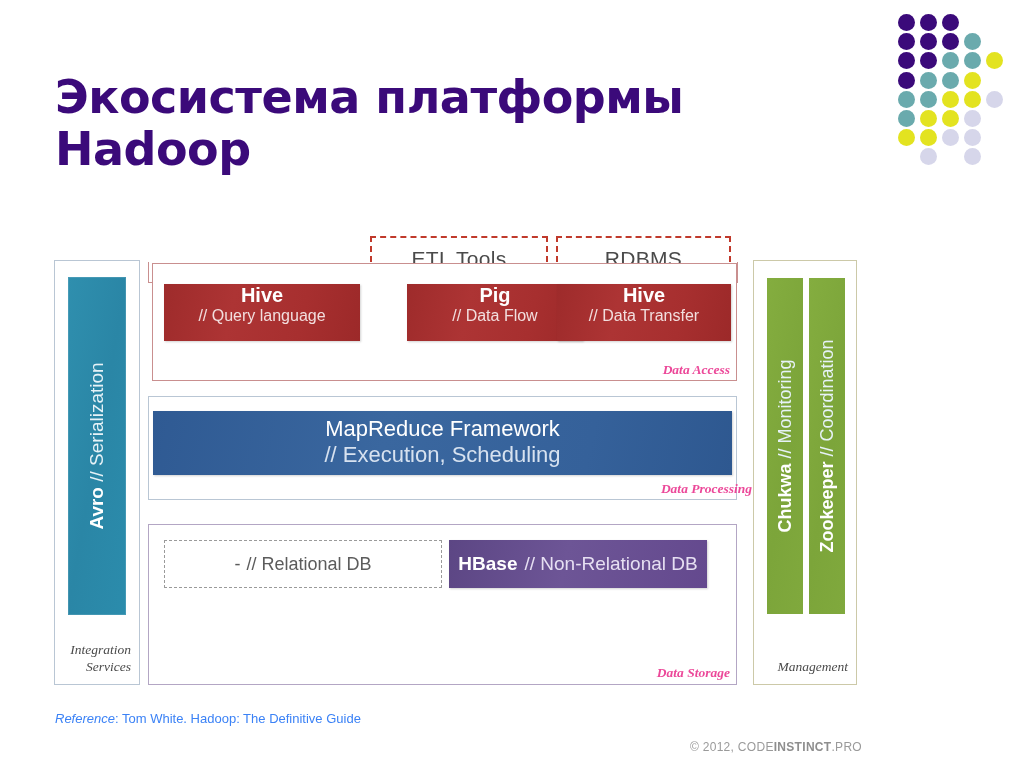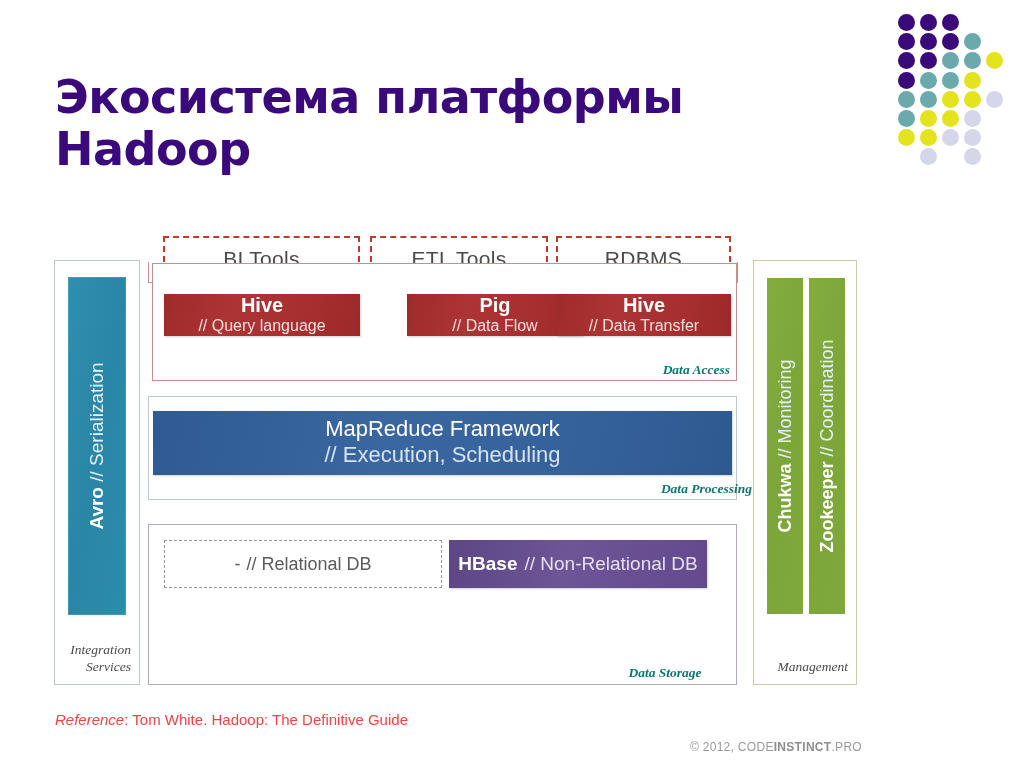--- a/index.html
+++ b/index.html
@@ -143,44 +143,43 @@
     color: #4a4a4a;
     font-size: 21px;
     letter-spacing: 0.3px;
   }
   #dashed-bi   { left: 163px; width: 197px; }
   #dashed-etl  { left: 370px; width: 178px; }
   #dashed-rdbms{ left: 556px; width: 175px; }
 
   .red-box {
     position: absolute;
-    top: 294px;
-    height: 42px;
+    top: 284px;
+    height: 57px;
     background: linear-gradient(102deg, #9e2b2b 0%, #ad3434 35%, #a72f2f 70%, #9c2929 100%);
     box-sizing: border-box;
     display: flex;
     flex-direction: column;
     align-items: center;
-    justify-content: center;
     color: #ffffff;
     box-shadow: 1px 1px 2px rgba(0,0,0,0.18);
   }
   #red-hive  { left: 164px; width: 196px; }
   #red-pig   { left: 371px; width: 176px; margin-left: 36px; }
   #red-sqoop { left: 557px; width: 174px; }
   .box-title { font-size: 20px; font-weight: bold; line-height: 1.1; }
   .box-sub   { font-size: 16px; color: #f2dede; line-height: 1.25; }
 
   .tier-caption {
     position: absolute;
     font-family: "Liberation Serif", serif;
     font-style: italic;
     font-weight: bold;
     font-size: 13.5px;
-    color: #0f766e;
+    color: #ec4899;
   }
 
   
   #data-processing {
     position: absolute;
     left: 148px;
     top: 396px;
     width: 589px;
     height: 104px;
     border: 1px solid #b9c6d4;
@@ -265,22 +264,22 @@
   .connector {
     position: absolute;
     background: #c98f8f;
   }
 
   
   #reference-note {
     position: absolute;
     left: 55px;
     top: 711px;
-    font-size: 15px;
-    color: #ef4444;
+    font-size: 13px;
+    color: #3b82f6;
   }
   #reference-note .ref-label {
     font-style: italic;
   }
   #copyright-note {
     position: absolute;
     right: 162px;
     top: 740px;
     font-size: 12px;
     color: #9a9a9a;
@@ -329,23 +328,20 @@
 
 <div id="diagram">
 
   <div class="connector" style="left:148px; top:282px; width:16px; height:1px;"></div>
   <div class="connector" style="left:148px; top:262px; width:1px; height:21px;"></div>
   <div class="connector" style="left:360px; top:282px; width:12px; height:1px;"></div>
   <div class="connector" style="left:547px; top:282px; width:11px; height:1px;"></div>
   <div class="connector" style="left:722px; top:282px; width:16px; height:1px;"></div>
   <div class="connector" style="left:737px; top:262px; width:1px; height:21px;"></div>
 
-  <div class="dashed-box" id="dashed-bi">
-    <span>BI  Tools</span>
-  </div>
   <div class="dashed-box" id="dashed-etl">
     <span>ETL Tools</span>
   </div>
   <div class="dashed-box" id="dashed-rdbms">
     <span>RDBMS</span>
   </div>
 
   <div id="data-access"></div>
   <div class="tier-caption" style="left:600px; top:362px; width:130px; text-align:right;">Data Access</div>
 
@@ -364,21 +360,21 @@
 
   <div id="data-processing"></div>
   <div class="tier-caption" style="left:612px; top:481px; width:140px; text-align:right;">Data Processing</div>
 
   <div id="mapreduce-box">
     <span class="box-title">MapReduce Framework</span>
     <span class="box-sub">// Execution, Scheduling</span>
   </div>
 
   <div id="data-storage"></div>
-  <div class="tier-caption" style="left:600px; top:665px; width:130px; text-align:center;">Data Storage</div>
+  <div class="tier-caption" style="left:600px; top:665px; width:130px; text-align:right;">Data Storage</div>
 
   <div id="relational-box">
     <span>-</span>
     <span style="width:6px;"></span>
     <span>// Relational DB</span>
   </div>
 
   <div id="hbase-box">
     <span class="inline-strong">HBase</span>
     <span style="width:7px;"></span>

